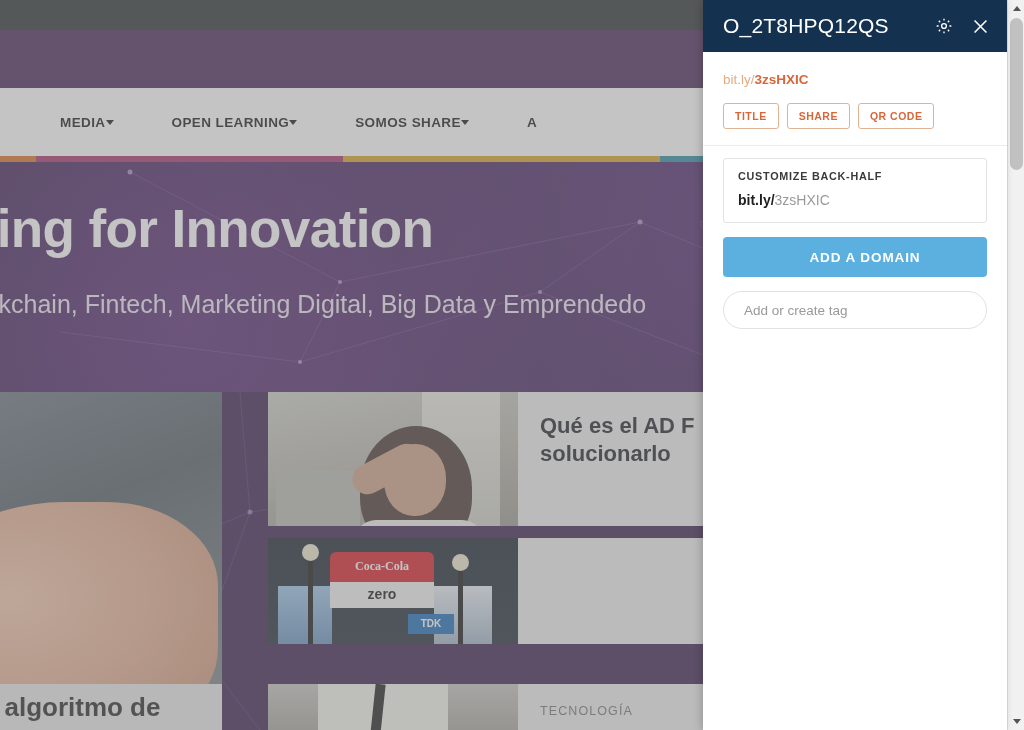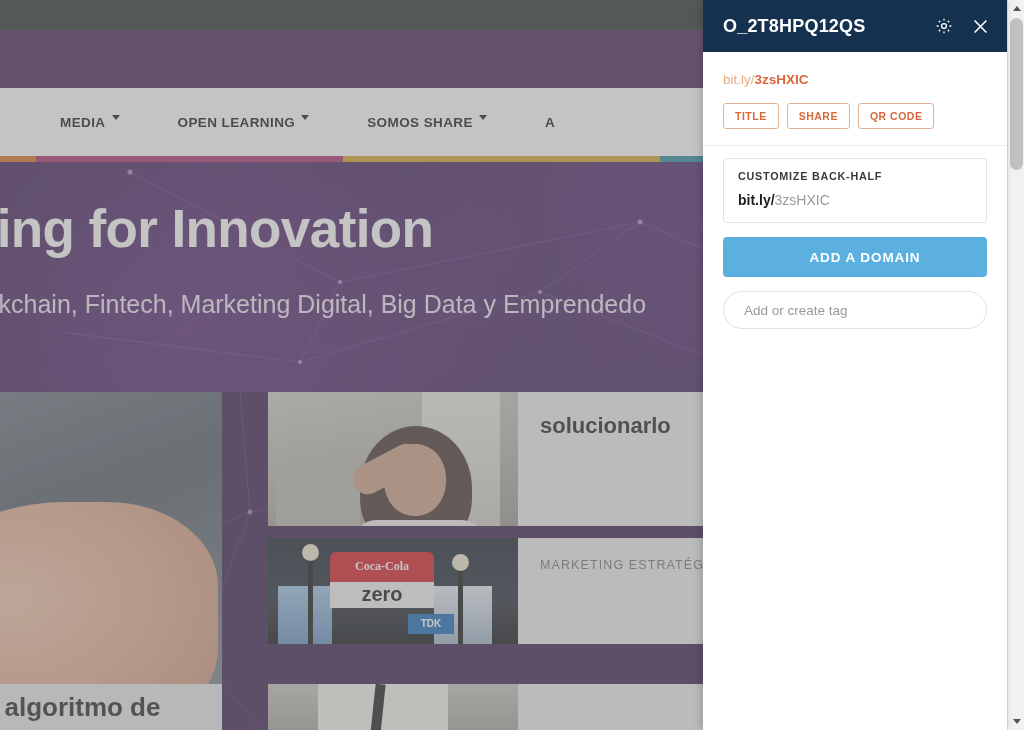--- a/index.html
+++ b/index.html
@@ -43,21 +43,21 @@
 
   .navbar {
     position:absolute; top:88px; left:0; width:1024px; height:68px;
     background:#fff;
     display:flex; align-items:center; gap:0;
     padding-left:60px;
   }
   .navitem {
     font-size:13.5px; font-weight:700; color:#1c1c1c; letter-spacing:.4px;
     padding:0 58px 0 0; white-space:nowrap;
-    display:flex; gap:6px;
+    display:flex; align-items:center; 
   }
   .caret { width:0;height:0;border-left:4.5px solid transparent;border-right:4.5px solid transparent;border-top:5px solid #1c1c1c; }
 
   .stripe { position:absolute; top:156px; left:0; width:1024px; height:6px; display:flex; }
   .stripe i { display:block; height:100%; }
 
   .hero {
     position:absolute; top:162px; left:0; width:1024px; height:230px;
     background:
       radial-gradient(circle at 18% 70%, rgba(150,70,190,.30), transparent 42%),
@@ -118,21 +118,21 @@
   .th1 .face { position:absolute; left:116px; top:52px; width:62px; height:72px; background:#cfa288; border-radius:48%; }
   .th1 .arm { position:absolute; left:82px; top:62px; width:74px; height:30px; background:#cfa288; border-radius:18px; transform:rotate(-28deg); }
   .th1 .torso { position:absolute; left:86px; top:128px; width:130px; height:60px; background:#f0efea; border-radius:22px 22px 0 0; }
   .th1 .laptop { position:absolute; left:8px; top:78px; width:84px; height:76px; background:#b9b9b4; border-radius:3px; }
 
   
   .th2 { background:linear-gradient(180deg,#1d2733 0%,#2a3340 60%,#151a22 100%); }
   .th2 .cc { position:absolute; left:62px; top:14px; width:104px; height:46px; background:#d8232a; border-radius:6px 6px 0 0; }
   .th2 .cczero { position:absolute; left:62px; top:44px; width:104px; height:26px; background:#f2f2f2; }
   .th2 .ccw { position:absolute; left:62px; top:18px; width:104px; height:20px; color:#fff; font-size:12px; font-weight:700; font-family:"Liberation Serif",serif; text-align:center; line-height:20px; }
-  .th2 .zt { position:absolute; left:62px; top:44px; width:104px; height:24px; color:#1b1b1b; font-size:20px; font-weight:700; text-align:center; line-height:24px; }
+  .th2 .zt { position:absolute; left:62px; top:44px; width:104px; height:24px; color:#1b1b1b; font-size:14px; font-weight:700; text-align:center; line-height:24px; }
   .th2 .bl { position:absolute; left:10px; top:48px; width:54px; height:74px; background:linear-gradient(180deg,#9fc6e8,#5d87b5); }
   .th2 .br { position:absolute; left:166px; top:48px; width:58px; height:74px; background:linear-gradient(180deg,#e8eef5,#8fa6bd); }
   .th2 .tdk { position:absolute; left:140px; top:76px; width:46px; height:20px; background:#1f6fb8; color:#fff; font-size:10px; font-weight:700; text-align:center; line-height:20px; }
   .th2 .vogue { position:absolute; left:8px; top:124px; width:120px; height:32px; background:#121212; color:#ddd; font-family:"Liberation Serif",serif; font-size:18px; text-align:center; line-height:32px; }
   .th2 .lampA { position:absolute; left:40px; top:20px; width:5px; height:150px; background:#1a1a1a; }
   .th2 .lampB { position:absolute; left:190px; top:30px; width:5px; height:140px; background:#1a1a1a; }
   .th2 .lampA::after,.th2 .lampB::after { content:""; position:absolute; left:-6px; top:-14px; width:17px; height:17px; background:#efe6cf; border-radius:50%; }
   .th2 .base { position:absolute; left:0; bottom:0; width:100%; height:40px; background:linear-gradient(180deg,#2b3038,#14171c); }
 
   
@@ -162,21 +162,21 @@
   .panel {
     position:absolute; top:0; right:17px; width:304px; height:730px;
     background:#fff; box-shadow:-2px 0 8px rgba(0,0,0,.18);
     display:flex; flex-direction:column;
   }
   .panel-head {
     height:52px; background:#14314f;
     display:flex; align-items:center; padding:0 14px 0 20px; gap:10px;
   }
   .panel-title {
-    flex:1; color:#fff; font-size:18px; font-weight:700; letter-spacing:.2px;
+    flex:1; color:#fff; font-size:21px; font-weight:400; letter-spacing:.2px;
     white-space:nowrap; overflow:hidden;
   }
   .hicon { width:26px; height:26px; display:flex; align-items:center; justify-content:center; color:#fff; }
   .hicon svg { display:block; }
 
   .link-sec { padding:20px 20px 16px 20px; border-bottom:1px solid #ececec; }
   .short-link { font-size:13.5px; margin-bottom:16px; white-space:nowrap; }
   .short-link .dom { color:#e8a97e; font-weight:400; }
   .short-link .back { color:#d9663a; font-weight:700; }
   .btn-row { display:flex; gap:8px; }
@@ -298,25 +298,26 @@
     <div class="card" style="top:0px;height:134px;">
       <div class="thumb th1">
         <div class="win"></div>
           <div class="laptop"></div>
         <div class="hair"></div>
           <div class="face"></div>
           <div class="arm"></div>
           <div class="torso"></div>
       </div>
       <div class="body">
+        <div class="title">Qué es el AD F</div>
         <div class="title">solucionarlo</div>
       </div>
     </div>
 
-    <div class="card" style="top:146px;height:106px;">
+    <div class="card" style="top:146px;height:106px;flex-direction:column;">
       <div class="thumb th2">
         <div class="base"></div>
         <div class="bl"></div>
           <div class="br"></div>
         <div class="cc"></div>
           <div class="ccw">Coca-Cola</div>
         <div class="cczero"></div>
           <div class="zt">zero</div>
         <div class="tdk">TDK</div>
         <div class="vogue">VOGUE</div>
@@ -326,20 +327,23 @@
       <div class="body">
         <div class="kicker">MARKETING ESTRATÉGI</div>
       </div>
     </div>
 
     <div class="card" style="top:292px;height:46px;">
       <div class="thumb th3">
         <div class="shirt"></div>
           <div class="strap"></div>
       </div>
+      <div class="body">
+        <div class="kicker">TECNOLOGÍA</div>
+      </div>
     </div>
   </div>
 
   <div class="dim"></div>
 </div>
 
 <div class="scrollbar">
   <div class="sb-arrow sb-up">
     <span class="tri"></span>
   </div>

